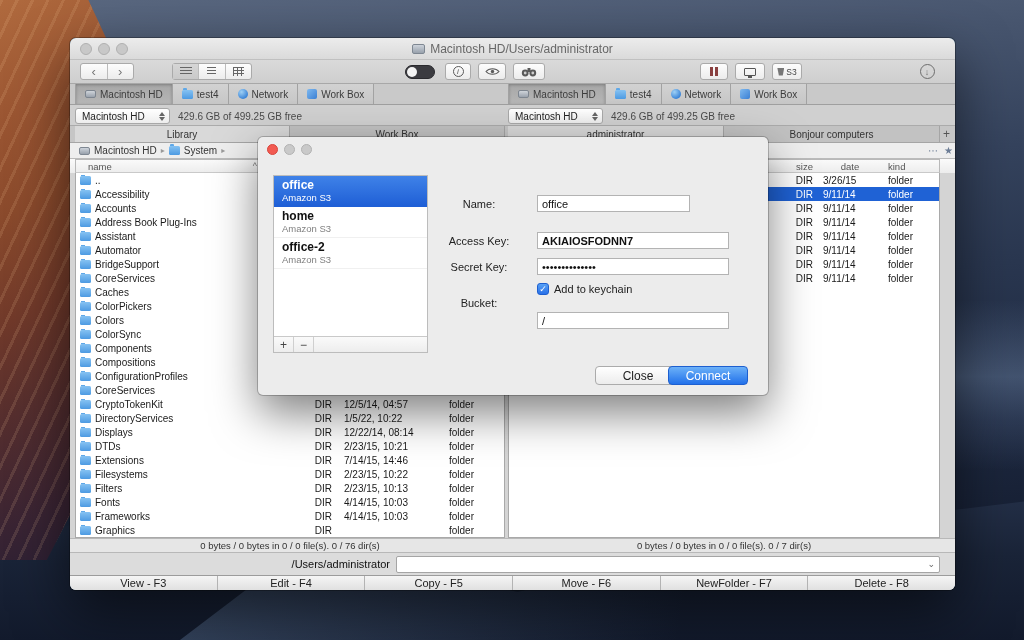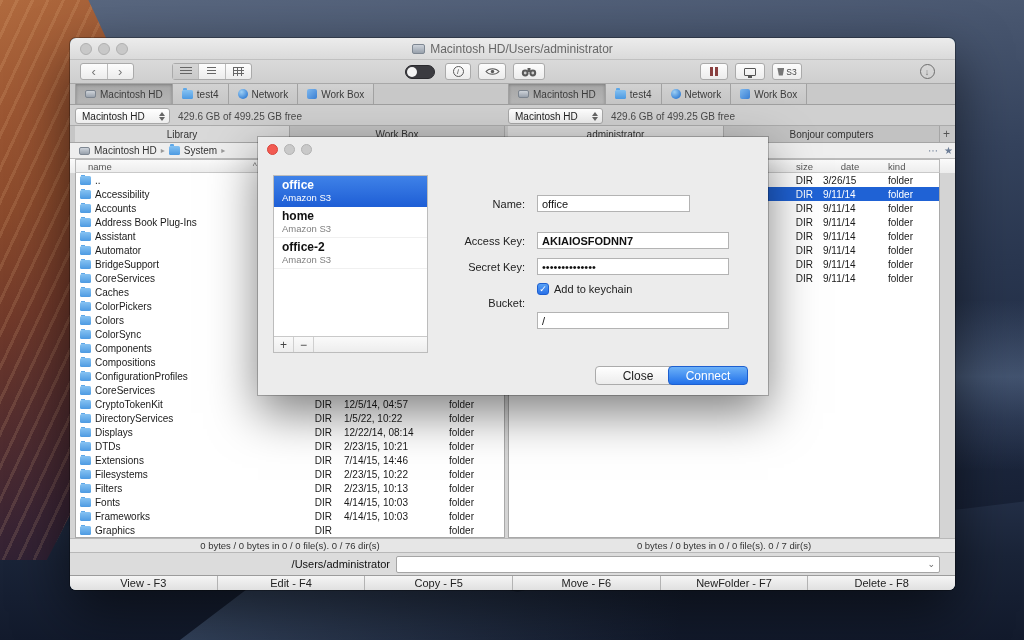--- a/index.html
+++ b/index.html
@@ -100,35 +100,35 @@
 .cmdlabel{width:315px;text-align:right;font-size:11px;color:#111;white-space:nowrap}
 .cmdinputwrap{flex:1;height:17px;background:#fff;border:1px solid #a5a5a5;border-radius:2px;display:flex;align-items:center}
 .cmdinput{flex:1;border:none;outline:none;height:100%;font-size:11px;padding:0 4px;font-family:"Liberation Sans",sans-serif;background:transparent}
 .cmdchev{font-size:9px;color:#666;padding:0 4px}
 
 .fnrow{flex:1;display:flex;border-top:1px solid #9c9c9c;background:#e3e3e3}
 .fnbtn{flex:1;display:flex;align-items:center;justify-content:center;font-size:11px;color:#222;background:linear-gradient(#f5f5f5,#e0e0e0);border-right:1px solid #b3b3b3}
 .fnbtn:last-child{border-right:none}
 
 
-.dialog{position:absolute;left:258px;top:137px;width:510px;height:258px;background:#ececec;border-radius:0;box-shadow:0 18px 45px rgba(0,0,0,.5),0 0 0 1px rgba(0,0,0,.22);z-index:10}
+.dialog{position:absolute;left:258px;top:137px;width:510px;height:258px;background:#ececec;border-radius:5px;box-shadow:0 18px 45px rgba(0,0,0,.5),0 0 0 1px rgba(0,0,0,.22);z-index:10}
 .dlg-lights{position:absolute;left:9px;top:7px;display:flex;gap:6px}
 .dlg-light{width:11px;height:11px;border-radius:50%}
 .dlg-light.red{background:#f25a51;border:1px solid #d8453c}
 .dlg-light.gray{background:#c9c9c9;border:1px solid #b2b2b2}
 .conn-list{position:absolute;left:15px;top:38px;width:155px;height:178px;background:#fff;border:1px solid #bcbcbc;display:flex;flex-direction:column}
 .conn-items{flex:1;overflow:hidden}
 .conn-item{height:31px;padding:3px 8px;display:flex;flex-direction:column;justify-content:center;border-bottom:1px solid #f0f0f0}
 .conn-item .cname{font-size:12px;font-weight:bold;color:#111;line-height:13px}
 .conn-item .ctype{font-size:9.5px;color:#808080;line-height:11px}
 .conn-item.sel{background:linear-gradient(#3f82e8,#1f5fd6);border-bottom-color:#1f5fd6}
 .conn-item.sel .cname,.conn-item.sel .ctype{color:#fff}
 .conn-foot{flex:0 0 16px;border-top:1px solid #c9c9c9;background:linear-gradient(#fafafa,#ededed);display:flex;align-items:center}
 .pm{width:20px;height:100%;display:flex;align-items:center;justify-content:center;font-size:12px;color:#444;border-right:1px solid #cfcfcf}
-.flabel{width:98px;font-size:11px;color:#222;text-align:right;padding-right:6px;position:absolute;left:175px}
+.flabel{width:98px;font-size:11px;color:#222;text-align:center;padding-right:6px;position:absolute;left:175px}
 .finput{position:absolute;left:279px;height:17px;background:#fff;border:1px solid #b3b3b3;font-size:11px;color:#111;padding:0 4px;outline:none;font-family:"Liberation Sans",sans-serif}
 .kcbox{position:absolute;left:279px;display:flex;align-items:center;gap:5px}
 .cb{width:12px;height:12px;border-radius:3px;background:linear-gradient(#57a0f5,#2a71e8);border:1px solid #1d5fd0;color:#fff;font-size:9px;display:flex;align-items:center;justify-content:center}
 .cblabel{font-size:11px;color:#222}
 .dbtn{position:absolute;height:19px;border-radius:4px;font-size:12px;display:flex;align-items:center;justify-content:center;top:229px}
 .close-btn{left:337px;width:86px;background:linear-gradient(#fff,#ececec);border:1px solid #ababab;color:#222}
 .connect-btn{left:410px;width:80px;background:linear-gradient(#6cb1f8,#2271ea);border:1px solid #1d5fd0;color:#fff}
 </style>
 </head>
 <body>

